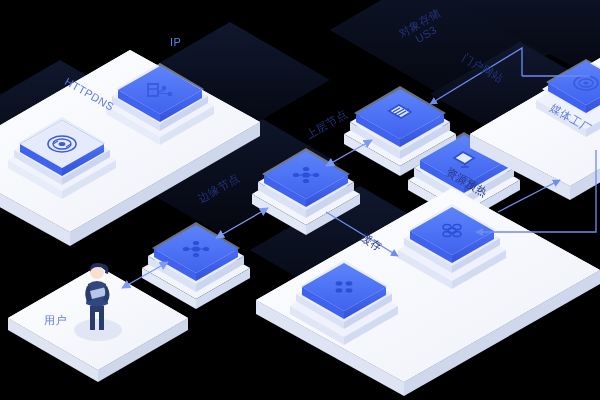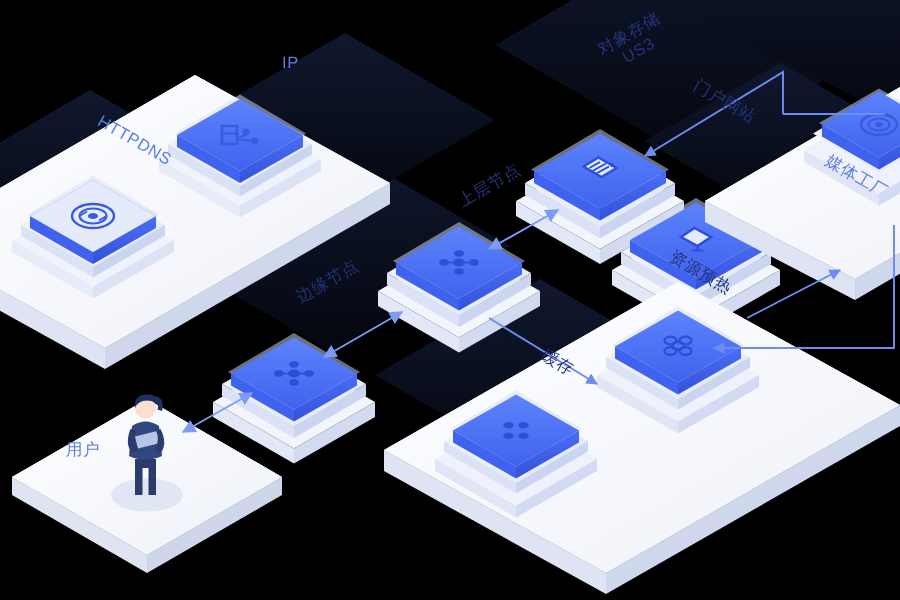--- a/index.html
+++ b/index.html
@@ -291,22 +291,22 @@
       <path d="M522,76 L590,76 L590,76" stroke="#6d8cf0"></path>
       <path d="M522,76 L522,48 L430,104" stroke="#6d8cf0" marker-end="url(#ahs)"></path>
       <path d="M596,150 L596,232 L476,232" stroke="#6d8cf0" marker-end="url(#ahs)"></path>
       <path d="M326,212 L398,256" stroke="#6d8cf0" marker-end="url(#ahs)"></path>
       <path d="M498,212 L560,180" stroke="#6d8cf0" marker-end="url(#ahs)"></path>
     </g>
   </svg>
 
   <div id="labels">
       <div class="lbl bright" style="left: 62px; top: 88px; transform: rotate(30deg);">HTTPDNS</div>
-      <div class="lbl bright" style="left: 188px; top: 36px; transform: rotate(0deg);">IP</div>
-      <div class="lbl onwhite" style="left: 44px; top: 294px; transform: rotate(0deg);">用户</div>
+      <div class="lbl bright" style="left: 170px; top: 36px; transform: rotate(0deg);">IP</div>
+      <div class="lbl onwhite" style="left: 44px; top: 314px; transform: rotate(0deg);">用户</div>
       <div class="lbl dark" style="left: 196px; top: 182px; transform: rotate(-30deg);">边缘节点</div>
       <div class="lbl dark" style="left: 304px; top: 118px; transform: rotate(-30deg);">上层节点</div>
       <div class="lbl dark" style="left: 400px; top: 16px; transform: rotate(-30deg);">对象存储
 US3</div>
       <div class="lbl dark" style="left: 460px; top: 62px; transform: rotate(30deg);">门户网站</div>
       <div class="lbl onwhite" style="left: 548px; top: 112px; transform: rotate(30deg);">媒体工厂</div>
       <div class="lbl dark" style="left: 444px; top: 176px; transform: rotate(30deg);">资源预热</div>
       <div class="lbl dark" style="left: 360px; top: 236px; transform: rotate(30deg);">缓存</div>
     </div>
 </div>

